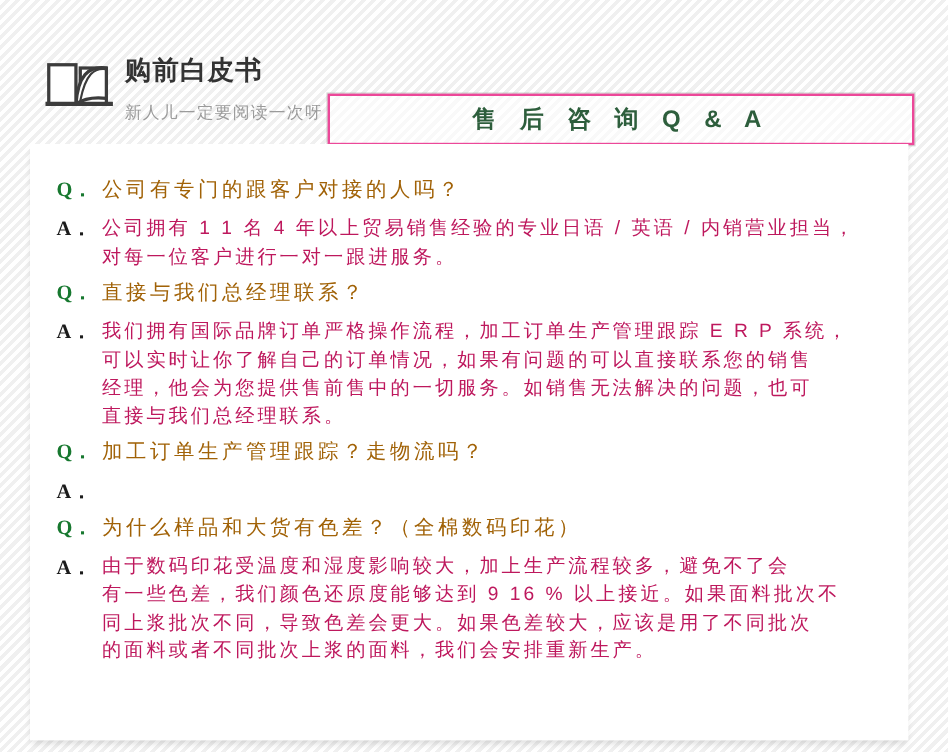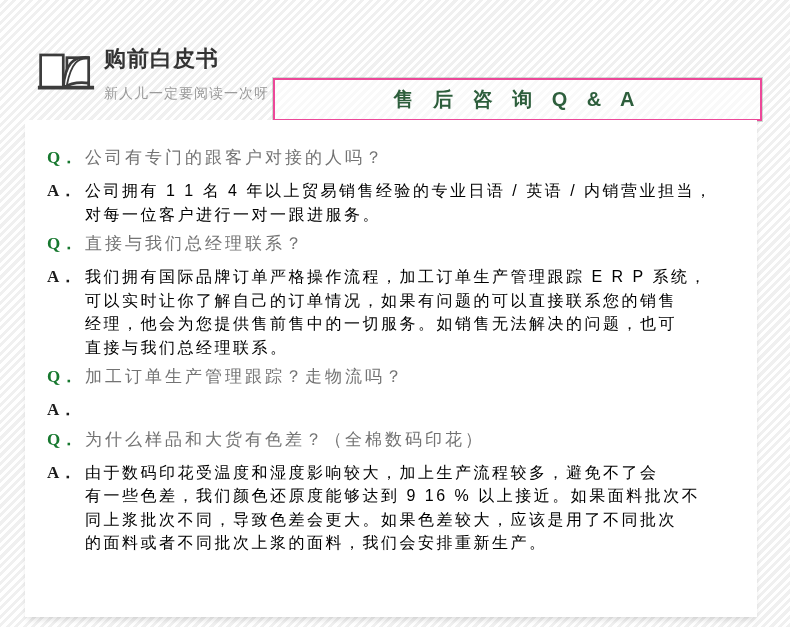--- a/index.html
+++ b/index.html
@@ -87,28 +87,28 @@
     width: 38px;
     font-family: "Liberation Serif", "DejaVu Serif", serif;
     font-weight: 700;
     font-size: 17px;
     line-height: 23px;
   }
   .q .qa-label { color: #17782f; }
   .a .qa-label { color: #1c1c1c; line-height: 23.5px; }
   .q-text {
     font-size: 17px;
-    color: #737373;
+    color: #a16207;
     letter-spacing: 3px;
     line-height: 23px;
     text-align: right;
   }
   .a-text {
     font-size: 16px;
-    color: #000000;
+    color: #be185d;
     letter-spacing: 2.5px;
     line-height: 23.5px;
     white-space: pre-line;
   }
 </style>
 </head>
 <body>
 
 <div class="brand">
   <span class="book-icon">

